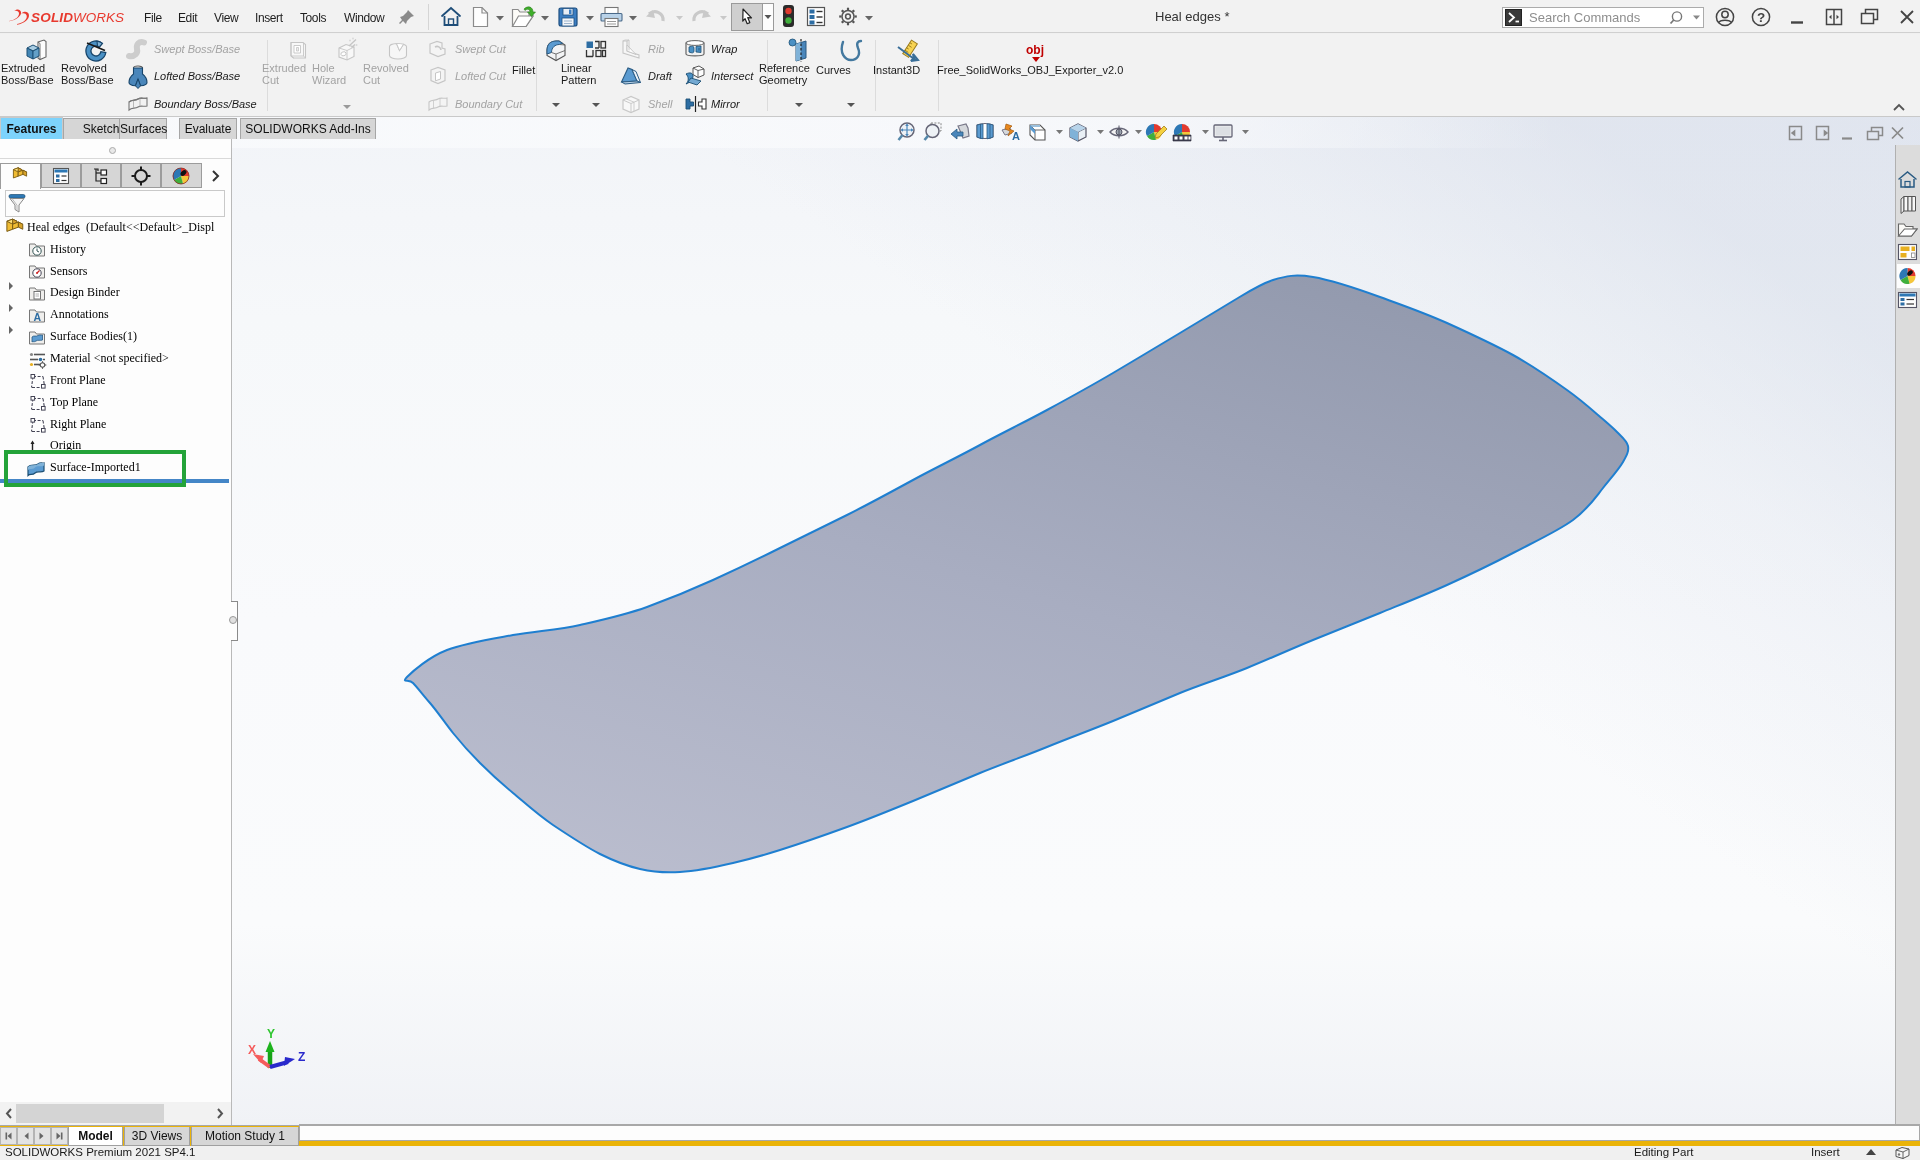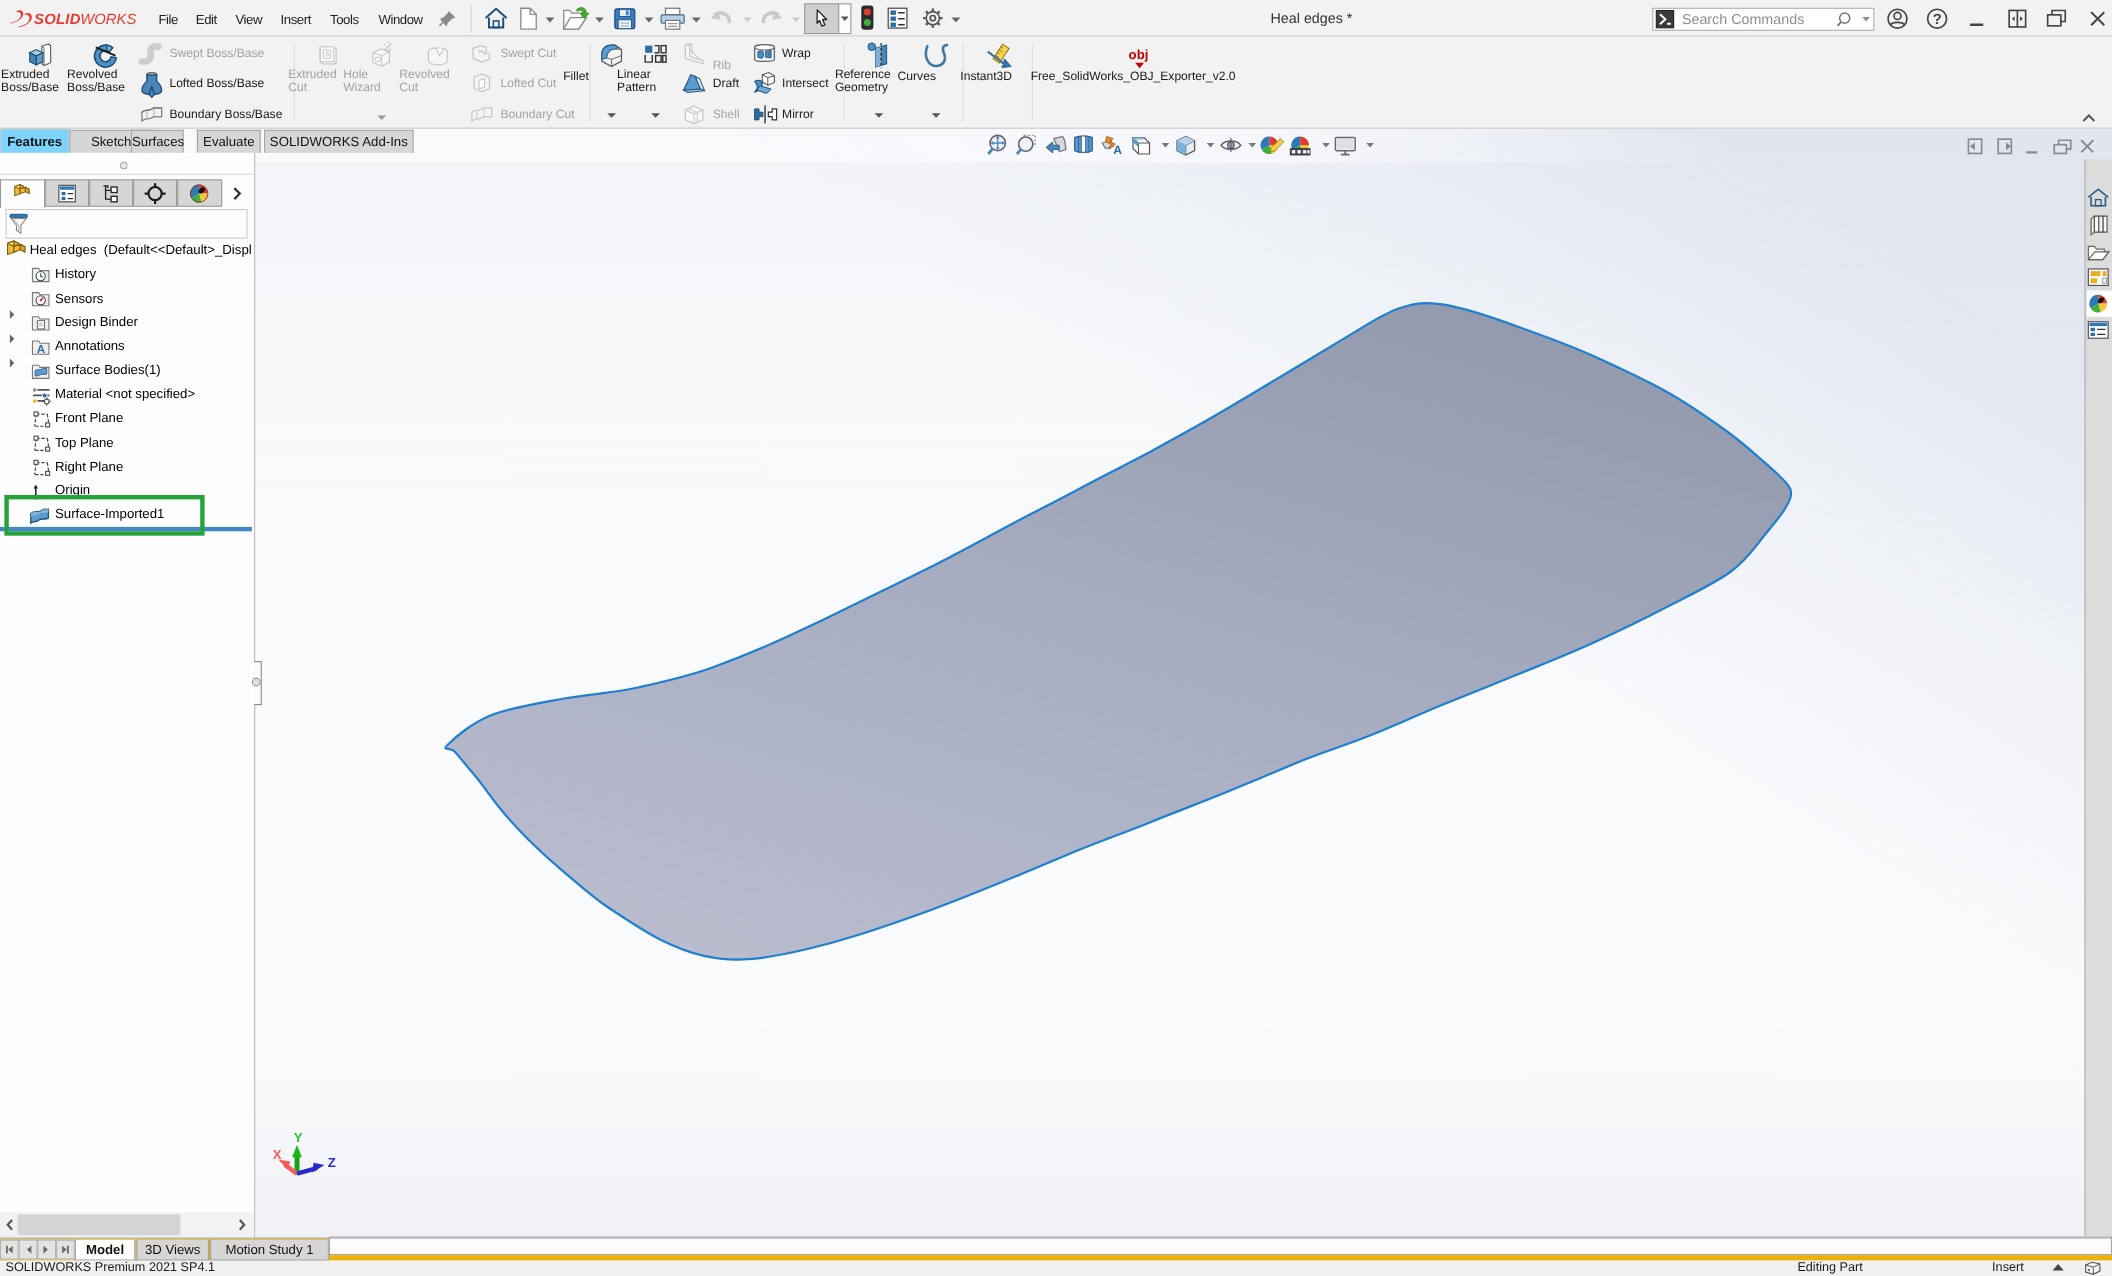--- a/index.html
+++ b/index.html
@@ -7,21 +7,21 @@
 body { position:relative; background:#f0f0f0; }
 .abs { position:absolute; }
 
 #titlebar { position:absolute; left:0; top:0; width:1920px; height:33px; background:#f2f2f2; border-bottom:1px solid #d0d0d0; }
 .menu { position:absolute; top:0; height:37px; line-height:37px; font-size:12px; letter-spacing:-0.4px; color:#1e1e1e; }
 #apptitle { position:absolute; top:0; height:33px; line-height:33px; font-size:13px; color:#333; }
 
 #ribbon { position:absolute; left:0; top:34px; width:1920px; height:83px; background:#f2f2f2; border-bottom:1px solid #c9c9c9; }
 .gsep { position:absolute; top:6px; height:71px; width:1px; background:#dcdcdc; }
 .biglbl { position:absolute; font-size:11px; color:#1a1a1a; text-align:left; line-height:11.5px; }
-.smalllbl { position:absolute; font-size:11px; color:#1a1a1a; white-space:nowrap; }
+.smalllbl { position:absolute; font-size:11px; color:#1a1a1a; white-space:nowrap;font-style:italic; }
 .greylbl { color:#a3a3a3; }
 .ddarrow { position:absolute; width:0; height:0; border-left:4px solid transparent; border-right:4px solid transparent; border-top:4px solid #555; }
 .ddarrowg { border-top-color:#9a9a9a; }
 
 #tabrow { position:absolute; left:0; top:117px; width:800px; height:22px; }
 .rtab { position:absolute; top:1px; height:21px; background:#d6d6d6; border:1px solid #a6a6a6; border-bottom:none; font-size:12px; color:#111; text-align:center; line-height:20px; }
 .rtab.active { background:#7dd3fc; border:1px solid #c9c9c9; border-bottom:none; font-weight:bold; top:0; height:22px; line-height:22px; }
 
 #viewport { position:absolute; left:0; top:117px; width:1920px; height:1009px; }
 
@@ -234,21 +234,21 @@
   <div class="biglbl" style="left:759px;width:80px;top:29px">Reference<br>Geometry</div>
   <div class="biglbl" style="left:816px;width:70px;top:31px">Curves</div>
   <div class="biglbl" style="left:873px;width:70px;top:31px">Instant3D</div>
   <div class="biglbl" style="left:937px;width:200px;top:31px">Free_SolidWorks_OBJ_Exporter_v2.0</div>
   <div class="smalllbl greylbl" style="left:154px;top:9px">Swept Boss/Base</div>
   <div class="smalllbl" style="left:154px;top:36px">Lofted Boss/Base</div>
   <div class="smalllbl" style="left:154px;top:64px">Boundary Boss/Base</div>
   <div class="smalllbl greylbl" style="left:455px;top:9px">Swept Cut</div>
   <div class="smalllbl greylbl" style="left:455px;top:36px">Lofted Cut</div>
   <div class="smalllbl greylbl" style="left:455px;top:64px">Boundary Cut</div>
-  <div class="smalllbl greylbl" style="left:648px;top:20px">Rib</div>
+  <div class="smalllbl greylbl" style="left:648px;top:9px">Rib</div>
   <div class="smalllbl" style="left:648px;top:36px">Draft</div>
   <div class="smalllbl greylbl" style="left:648px;top:64px">Shell</div>
   <div class="smalllbl" style="left:711px;top:9px">Wrap</div>
   <div class="smalllbl" style="left:711px;top:36px">Intersect</div>
   <div class="smalllbl" style="left:711px;top:64px">Mirror</div>
   <div class="ddarrow ddarrowg" style="left:343px;top:71px"></div>
   <div class="ddarrow" style="left:552px;top:69px"></div>
   <div class="ddarrow" style="left:592px;top:69px"></div>
   <div class="ddarrow" style="left:795px;top:69px"></div>
   <div class="ddarrow" style="left:847px;top:69px"></div>
@@ -463,21 +463,21 @@
   </svg>
 
   <div class="abs" style="left:5px;top:51px;width:220px;height:27px;border:1px solid #c9c9c9;background:#fdfdfd"></div>
   <svg class="abs" style="left:8px;top:55px" width="20" height="20" viewBox="0 0 20 20">
     <rect x="1" y="0.5" width="16" height="3.6" rx="1.6" fill="#2d78b5" stroke="#1c4f74" stroke-width="0.7"></rect>
     <path d="M 2,4.5 L 16,4.5 L 11,11 L 11,18 L 7,15.5 L 7,11 Z" fill="#f5f5f5" stroke="#888" stroke-width="1"></path>
     <path d="M 4,4.5 L 9,11.2 L 9,16.3" fill="none" stroke="#bbb" stroke-width="1"></path>
   </svg>
 
   <style>
-    .trow { position:absolute; height:22px; line-height:22px; font-size:12px; color:#000; white-space:nowrap; }
+    .trow { position:absolute; height:22px; line-height:22px; font-size:12px; color:#000; white-space:nowrap;font-family:Liberation Serif, serif; }
   </style>
   <div class="trow" style="left:27px;top:77px">Heal edges&nbsp; (Default&lt;&lt;Default&gt;_Displ</div>
   <div class="trow" style="left:50px;top:99px">History</div>
   <div class="trow" style="left:50px;top:121px">Sensors</div>
   <div class="trow" style="left:50px;top:142px">Design Binder</div>
   <div class="trow" style="left:50px;top:164px">Annotations</div>
   <div class="trow" style="left:50px;top:186px">Surface Bodies(1)</div>
   <div class="trow" style="left:50px;top:208px">Material &lt;not specified&gt;</div>
   <div class="trow" style="left:50px;top:230px">Front Plane</div>
   <div class="trow" style="left:50px;top:252px">Top Plane</div>

